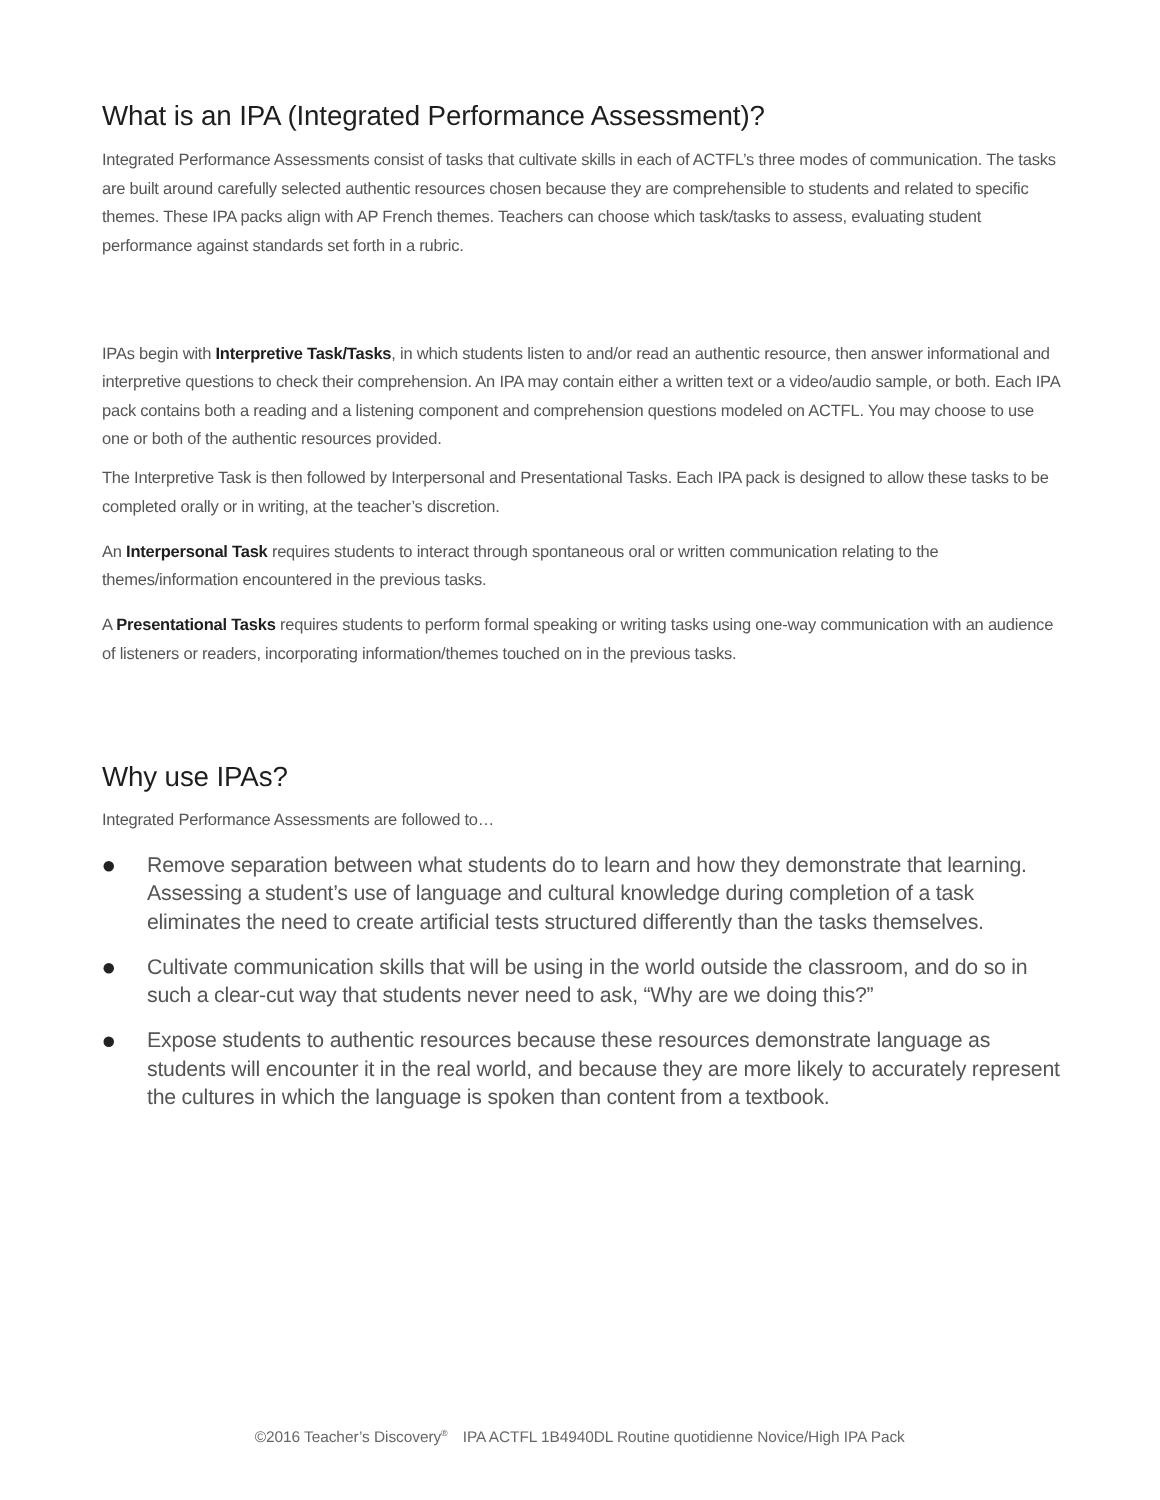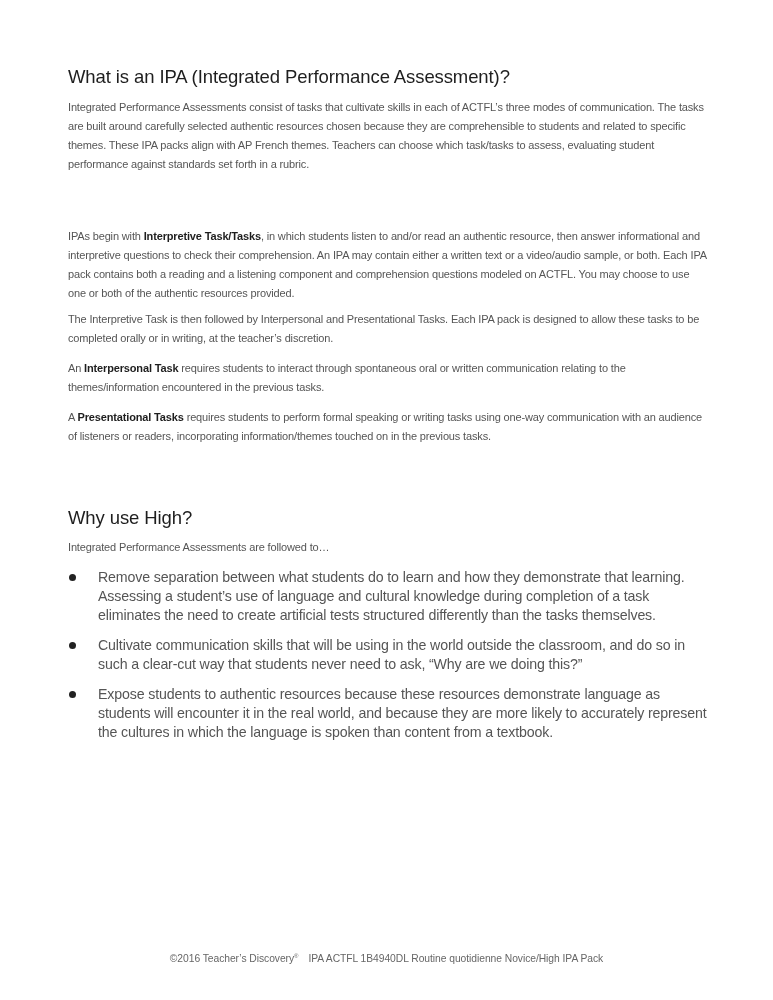--- a/index.html
+++ b/index.html
@@ -107,21 +107,21 @@
   <p id="p1" class="block">Integrated Performance Assessments consist of tasks that cultivate skills in each of ACTFL’s three modes of communication. The tasks are built around carefully selected authentic resources chosen because they are comprehensible to students and related to specific themes. These IPA packs align with AP French themes. Teachers can choose which task/tasks to assess, evaluating student performance against standards set forth in a rubric.</p>
 
   <p id="p2" class="block"><span>IPAs begin with </span><b>Interpretive Task/Tasks</b><span>, in which students listen to and/or read an authentic resource, then answer informational and interpretive questions to check their comprehension. An IPA may contain either a written text or a video/audio sample, or both. Each IPA pack contains both a reading and a listening component and comprehension questions modeled on ACTFL. You may choose to use one or both of the authentic resources provided.</span></p>
 
   <p id="p3" class="block">The Interpretive Task is then followed by Interpersonal and Presentational Tasks. Each IPA pack is designed to allow these tasks to be completed orally or in writing, at the teacher’s discretion.</p>
 
   <p id="p4" class="block"><span>An </span><b>Interpersonal Task</b><span> requires students to interact through spontaneous oral or written communication relating to the themes/information encountered in the previous tasks.</span></p>
 
   <p id="p5" class="block"><span>A </span><b>Presentational Tasks</b><span> requires students to perform formal speaking or writing tasks using one-way communication with an audience of listeners or readers, incorporating information/themes touched on in the previous tasks.</span></p>
 
-  <h2 id="h-why">Why use High?</h2>
+  <h2 id="h-why">Why use IPAs?</h2>
 
   <p id="p6" class="block">Integrated Performance Assessments are followed to…</p>
 
   <ul>
     <li id="li1">
       <span class="bullet"></span>
       <span class="text">Remove separation between what students do to learn and how they demonstrate that learning. Assessing a student’s use of language and cultural knowledge during completion of a task eliminates the need to create artificial tests structured differently than the tasks themselves.</span>
     </li>
     <li id="li2">
       <span class="bullet"></span>

